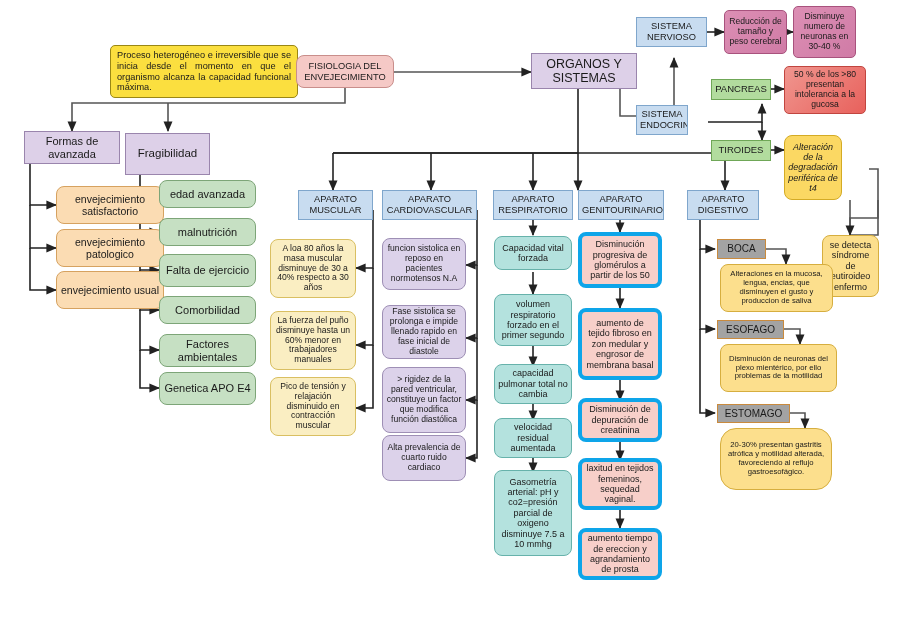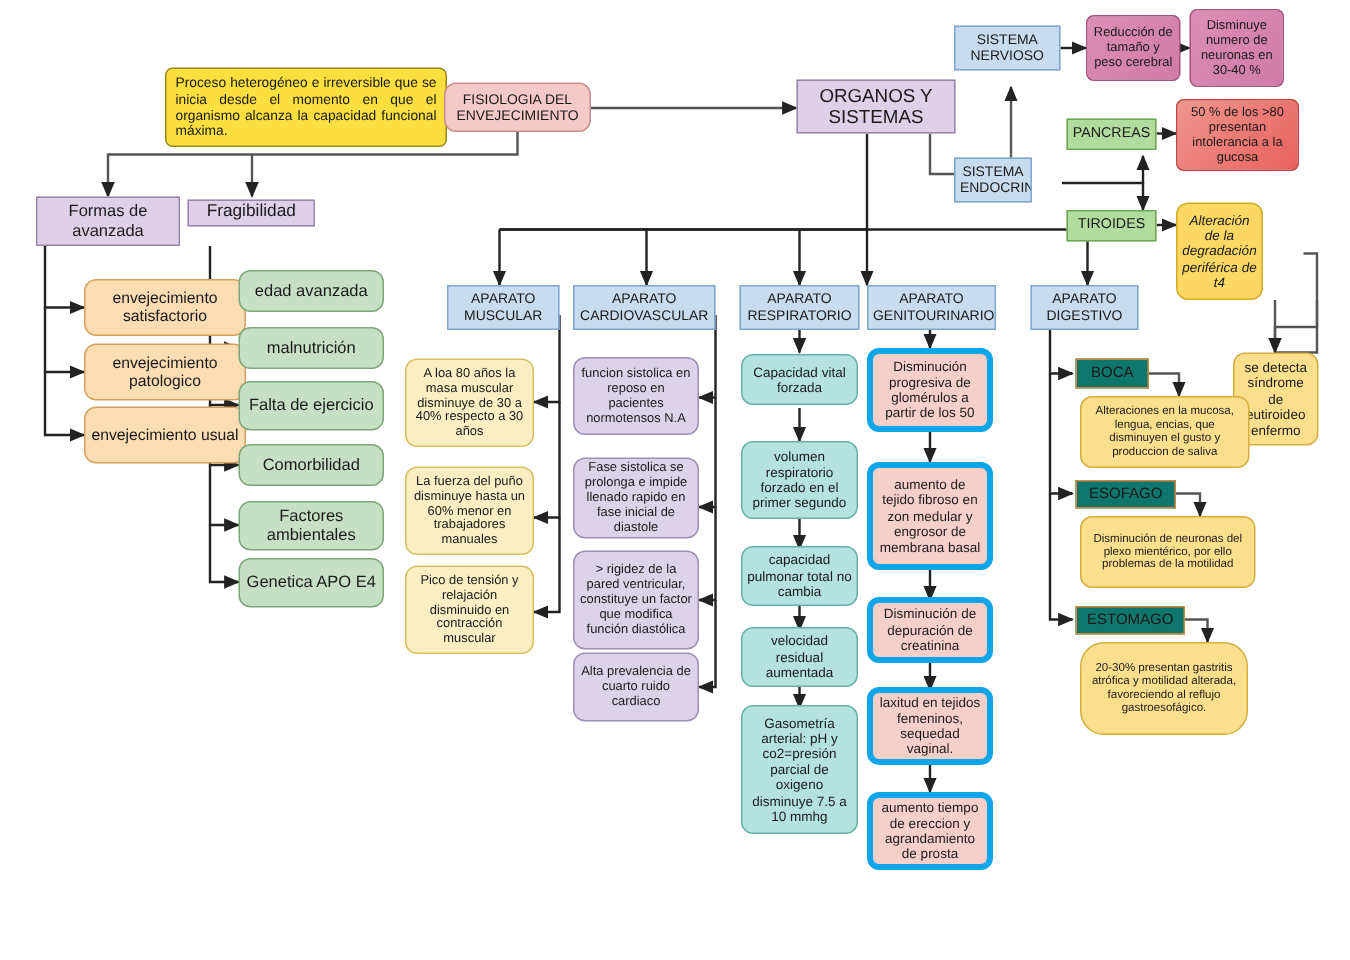--- a/index.html
+++ b/index.html
@@ -40,21 +40,21 @@
   
   .rect          { border-radius: 0; }
   .round         { border-radius: 8px; }
   .round-sm      { border-radius: 5px; }
 
   .c-yellow-main { background:#fbdf3f; border:1px solid #9a8715; }
   .c-pink-hdr    { background:#f5c9c6; border:1px solid #c98e8b; }
   .c-lavender    { background:#ddd0e8; border:1px solid #9a85ad; }
   .c-purple-box  { background:#dcd2ea; border:1px solid #9e8fb5; }
   .c-orange      { background:#fbdcb3; border:1px solid #d6a260; }
-  .c-orange-hdr  { background:#0f766e; border:1px solid #c98a3d; }
+  .c-orange-hdr  { background:#a3a3a3; border:1px solid #c98a3d; }
   .c-green       { background:#c6e0c3; border:1px solid #7da578; }
   .c-green-hdr   { background:#b2dc9e; border:1px solid #6fa757; }
   .c-cream       { background:#faeec2; border:1px solid #d9bf62; }
   .c-blue-hdr    { background:#c8dcf0; border:1px solid #7fa6cc; }
   .c-teal        { background:#b4e2de; border:1px solid #67b2ab; }
   .c-salmon      { background:#f7cfc9; border:4px solid #0ea5e9; }
   .c-gold        { background:#fbd863; border:1px solid #d4ab25;font-style:italic; }
   .c-amber       { background:#fcdf8d; border:1px solid #d6ae3f; }
   .c-magenta     { background:linear-gradient(135deg,#dc8fb4,#d07ba6); border:1px solid #a8527d; }
   .c-red         { background:linear-gradient(135deg,#f0968f,#e8615c); border:1px solid #c1453f; }
@@ -168,21 +168,21 @@
   <div class="node round c-orange" style="left:56px; top:186px; width:108px; height:38px; font-size:10.5px;">
     <span>envejecimiento satisfactorio</span>
   </div>
   <div class="node round c-orange" style="left:56px; top:229px; width:108px; height:38px; font-size:10.5px;">
     <span>envejecimiento patologico</span>
   </div>
   <div class="node round c-orange" style="left:56px; top:271px; width:108px; height:38px; font-size:10.5px;">
     <span>envejecimiento usual</span>
   </div>
 
-  <div class="node rect c-lavender" style="left:125px; top:133px; width:85px; height:18px; font-size:11.5px;">
+  <div class="node rect c-lavender" style="left:125px; top:133px; width:85px; height:42px; font-size:11.5px;">
     <span>Fragibilidad</span>
   </div>
   <div class="node round c-green" style="left:159px; top:180px; width:97px; height:28px; font-size:11px;">
     <span>edad avanzada</span>
   </div>
   <div class="node round c-green" style="left:159px; top:218px; width:97px; height:28px; font-size:11px;">
     <span>malnutrición</span>
   </div>
   <div class="node round c-green" style="left:159px; top:254px; width:97px; height:33px; font-size:11px;">
     <span>Falta de ejercicio</span>

